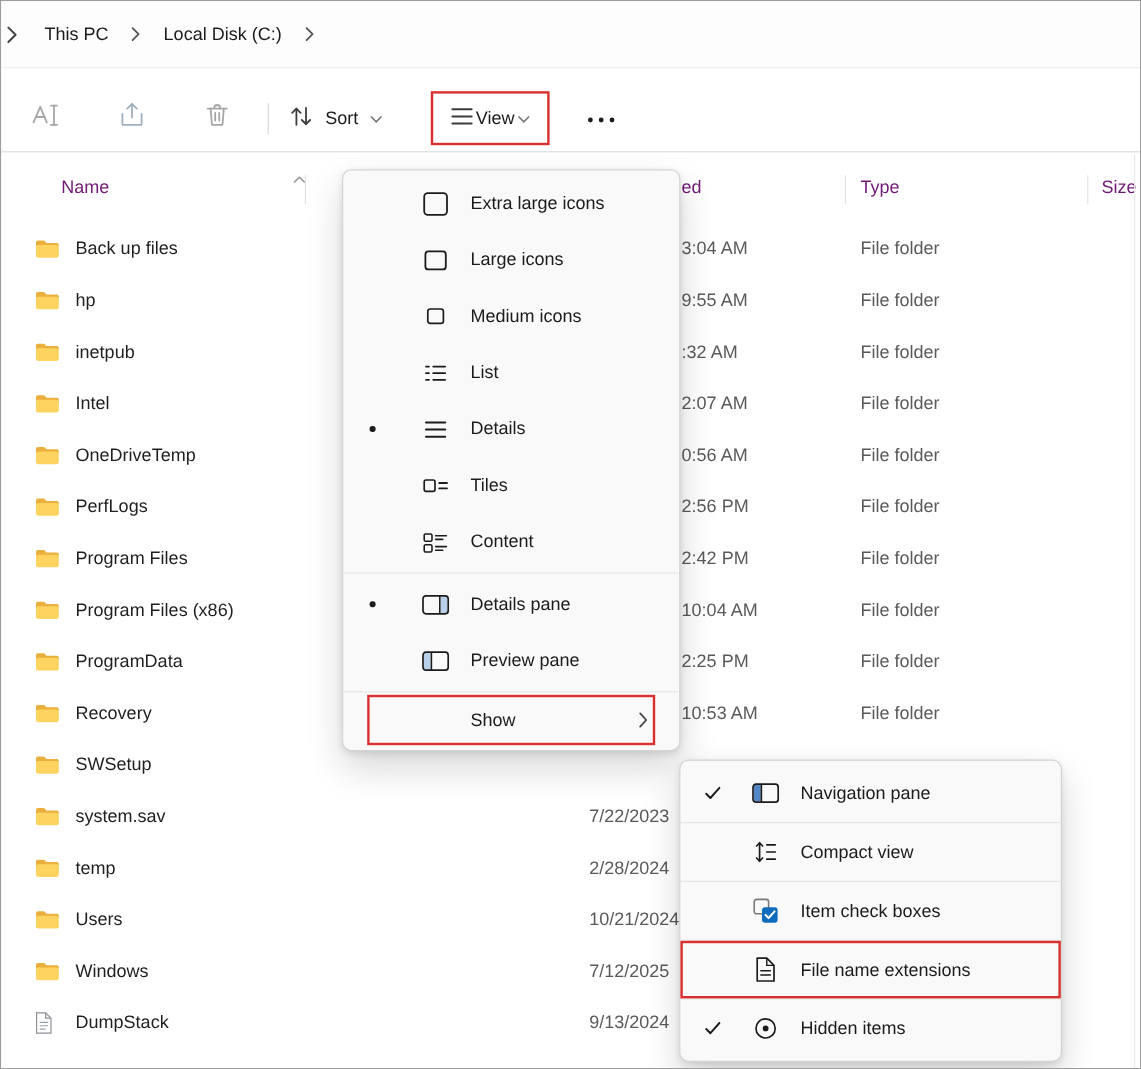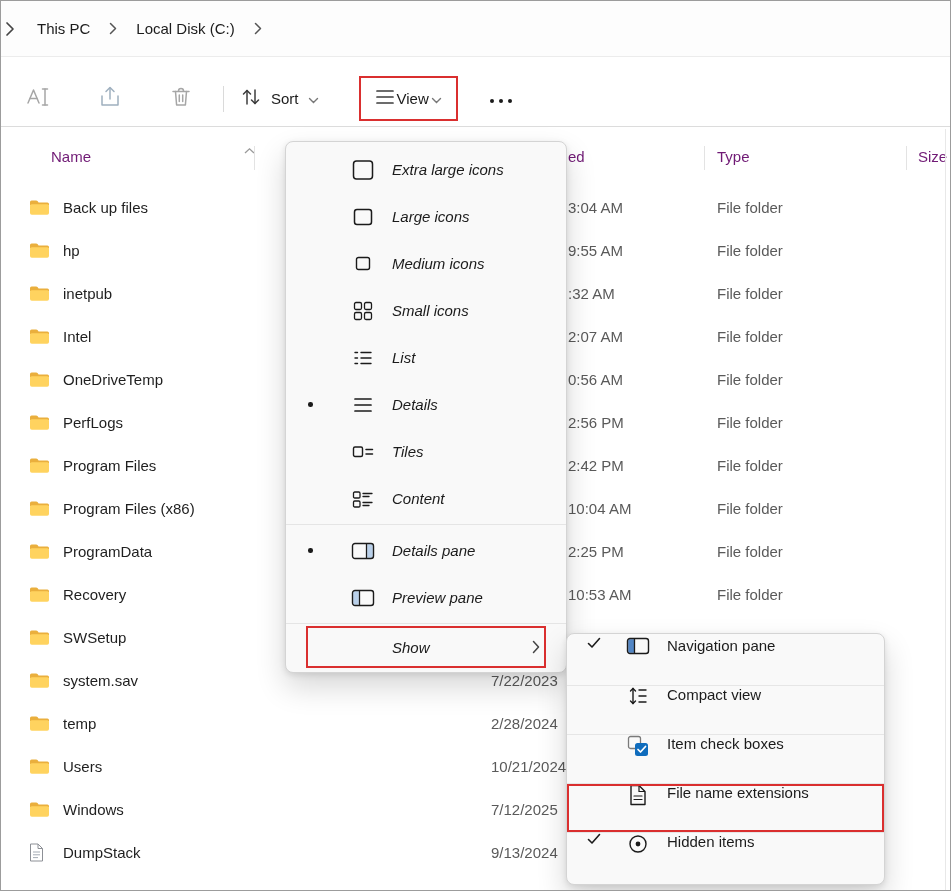--- a/index.html
+++ b/index.html
@@ -61,32 +61,32 @@
   .ftype { position: absolute; left: 716px; color: #5a5a5a; }
   .vscroll { position: absolute; left: 944px; top: 0; bottom: 0; width: 1px; background: #e8e8e8; }
 
   
   .menu {
     position: absolute; background: #f9f9f9;
     border: 1px solid #d4d4d4; border-radius: 8px;
     box-shadow: 0 14px 30px rgba(0,0,0,.16), 0 2px 6px rgba(0,0,0,.10);
     font-size: 15px;
   }
-  .view-menu { left: 284px; top: 140px; width: 282px; padding: 4px 0; z-index: 10; font-style: italic; }
+  .view-menu { left: 284px; top: 140px; width: 282px; padding: 4px 0; z-index: 10; }
   .menu-item { height: 47px; display: flex; align-items: center; padding-left: 22px; padding-right: 10px; cursor: default; }
   .bullet-slot { width: 24px; display: flex; align-items: center; }
   .dot { width: 4.5px; height: 4.5px; border-radius: 50%; background: #1b1b1b; }
   .mi-icon { width: 26px; margin-left: 18px; margin-right: 16px; display: flex; justify-content: center; align-items: center; }
   .mi-label { color: #1b1b1b; white-space: nowrap; }
   .mi-chev { margin-left: auto; display: flex; align-items: center; }
   .msep { height: 1px; background: #e5e5e5; margin: 2px 0; }
   .show-item { height: 42px; margin: 0 20px; padding-left: 2px; padding-right: 6px; outline: 2px solid #da2f2f; outline-offset: -2px; }
 
   .show-menu { left: 565px; top: 632px; width: 319px; padding: 3px 0; z-index: 11; }
-  .smenu-item { height: 48px; display: flex; align-items: flex-start; padding-left: 20px; cursor: default; }
+  .smenu-item { height: 48px; display: flex; align-items: center; padding-left: 20px; cursor: default; }
   .check-slot { width: 24px; display: flex; align-items: center; }
   .smi-icon { width: 26px; margin-left: 14px; margin-right: 16px; display: flex; justify-content: center; align-items: center; }
   .ssep { height: 1px; background: #e6e6e6; }
   .fne-item { outline: 2px solid #da2f2f; outline-offset: -2px; }
 </style>
 </head>
 <body>
 
 <div class="window">
 
@@ -424,34 +424,20 @@
       <span class="mi-label">Large icons</span>
     </div>
     <div class="menu-item">
       <span class="bullet-slot"></span>
       <span class="mi-icon">
           <svg width="16" height="15" viewBox="0 0 16 15">
             <rect x="1.5" y="1.5" width="13" height="12" rx="2" fill="none" stroke="#1b1b1b" stroke-width="1.4"></rect>
           </svg>
         </span>
       <span class="mi-label">Medium icons</span>
-    </div>
-    <div class="menu-item">
-      <span class="bullet-slot"></span>
-      <span class="mi-icon">
-          <svg width="20" height="20" viewBox="0 0 20 20">
-            <g fill="none" stroke="#1b1b1b" stroke-width="1.3">
-              <rect x="1.5" y="1.5" width="7" height="7" rx="1.5"></rect>
-              <rect x="11.5" y="1.5" width="7" height="7" rx="1.5"></rect>
-              <rect x="1.5" y="11.5" width="7" height="7" rx="1.5"></rect>
-              <rect x="11.5" y="11.5" width="7" height="7" rx="1.5"></rect>
-            </g>
-          </svg>
-        </span>
-      <span class="mi-label">Small icons</span>
     </div>
     <div class="menu-item">
       <span class="bullet-slot"></span>
       <span class="mi-icon">
           <svg width="20" height="18" viewBox="0 0 20 18">
             <g stroke="#1b1b1b" stroke-width="1.4" stroke-linecap="round">
               <path d="M2 3.5 h2.5 M8 3.5 h10"></path>
               <path d="M2 9 h2.5 M8 9 h10"></path>
               <path d="M2 14.5 h2.5 M8 14.5 h10"></path>
             </g>

